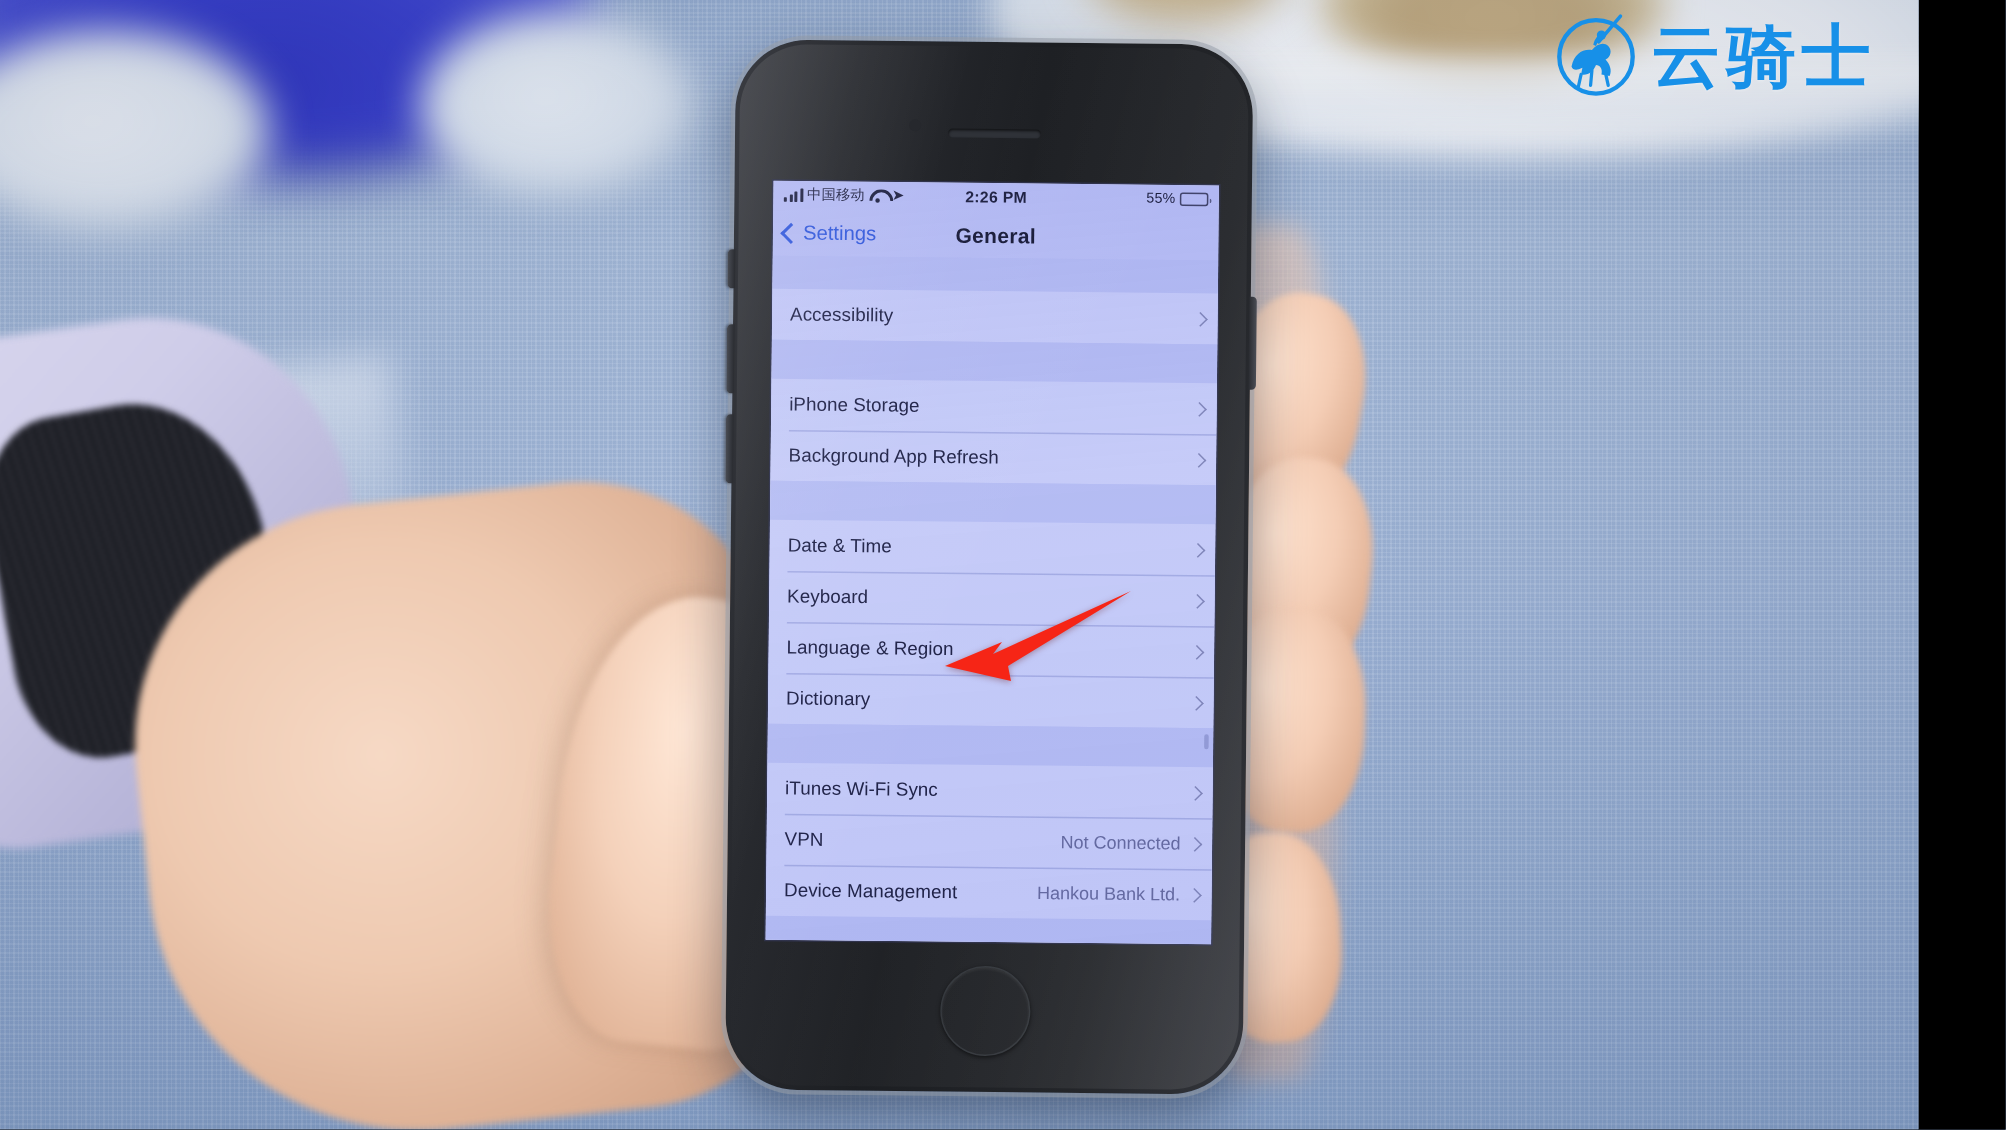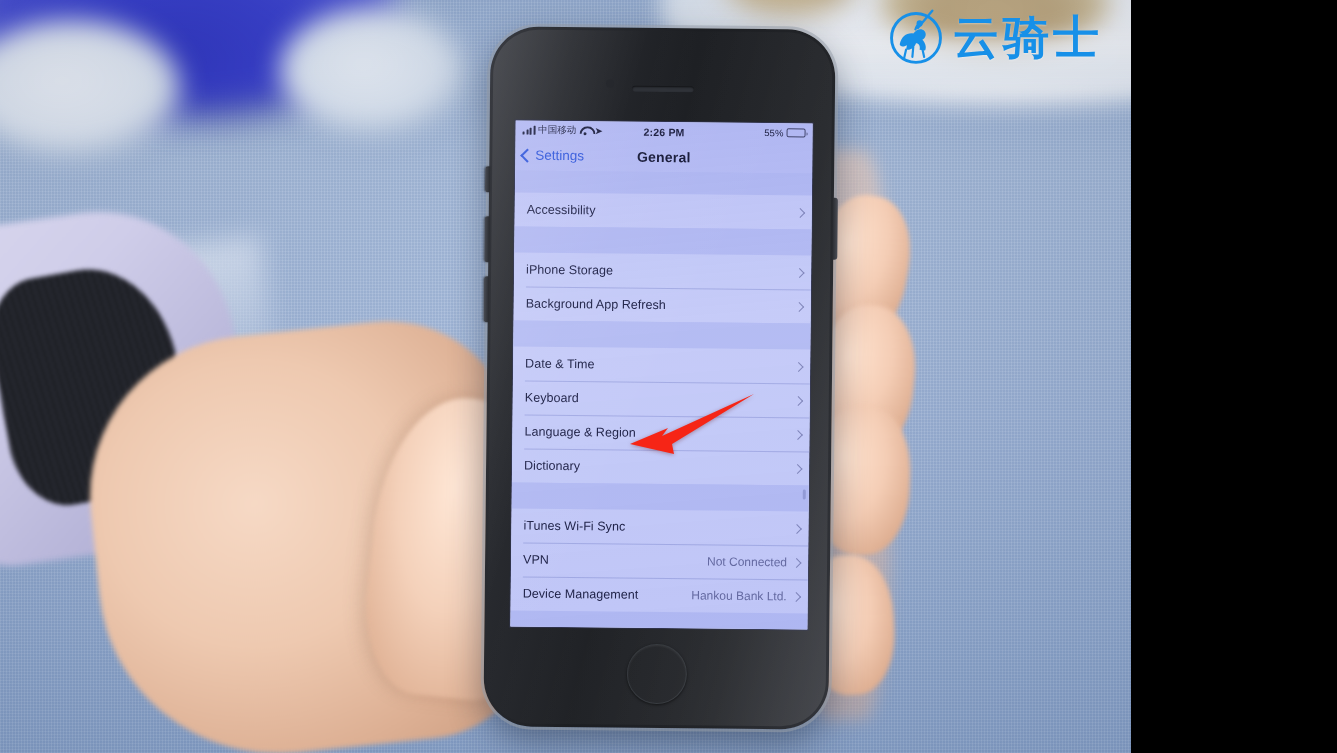--- a/index.html
+++ b/index.html
@@ -6,21 +6,21 @@
     margin: 0;
     padding: 0;
     background: #000;
   }
   body {
     font-family: "Liberation Sans", sans-serif;
   }
 
   #stage {
     position: relative;
-    width: 1131px;
+    width: 1279px;
     height: 753px;
     overflow: hidden;
     background: #8ba3c9;
   }
 
   
   .bg-base {
     position: absolute;
     inset: 0;
     background:

